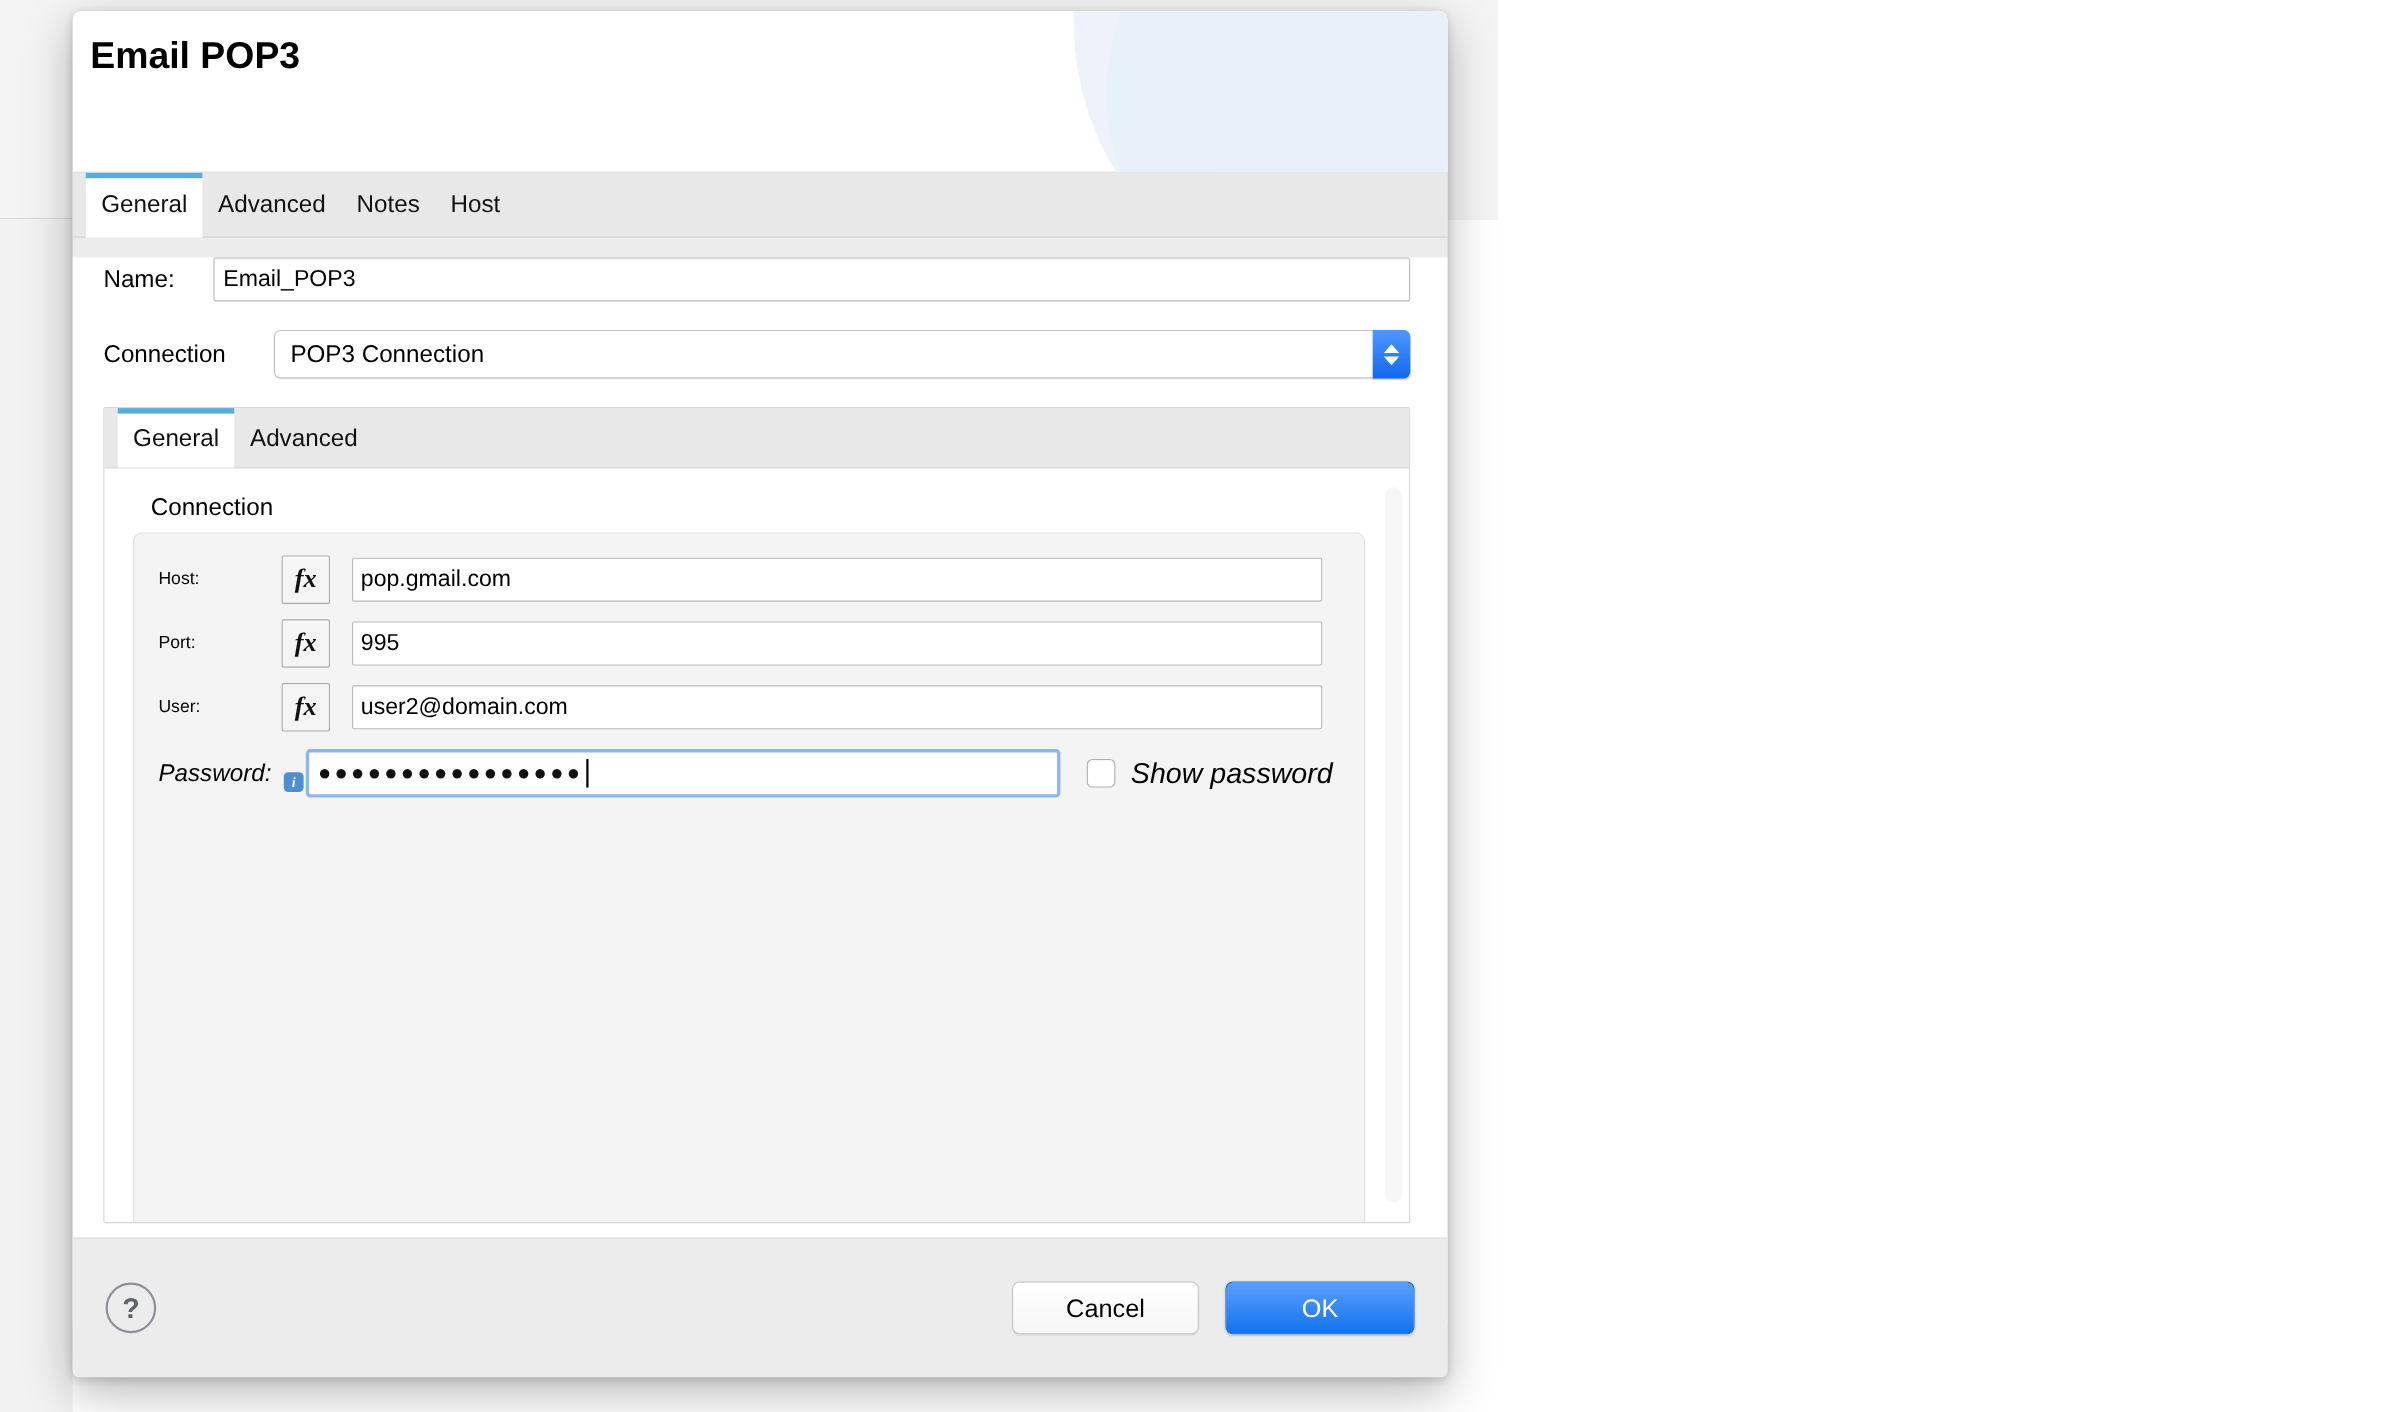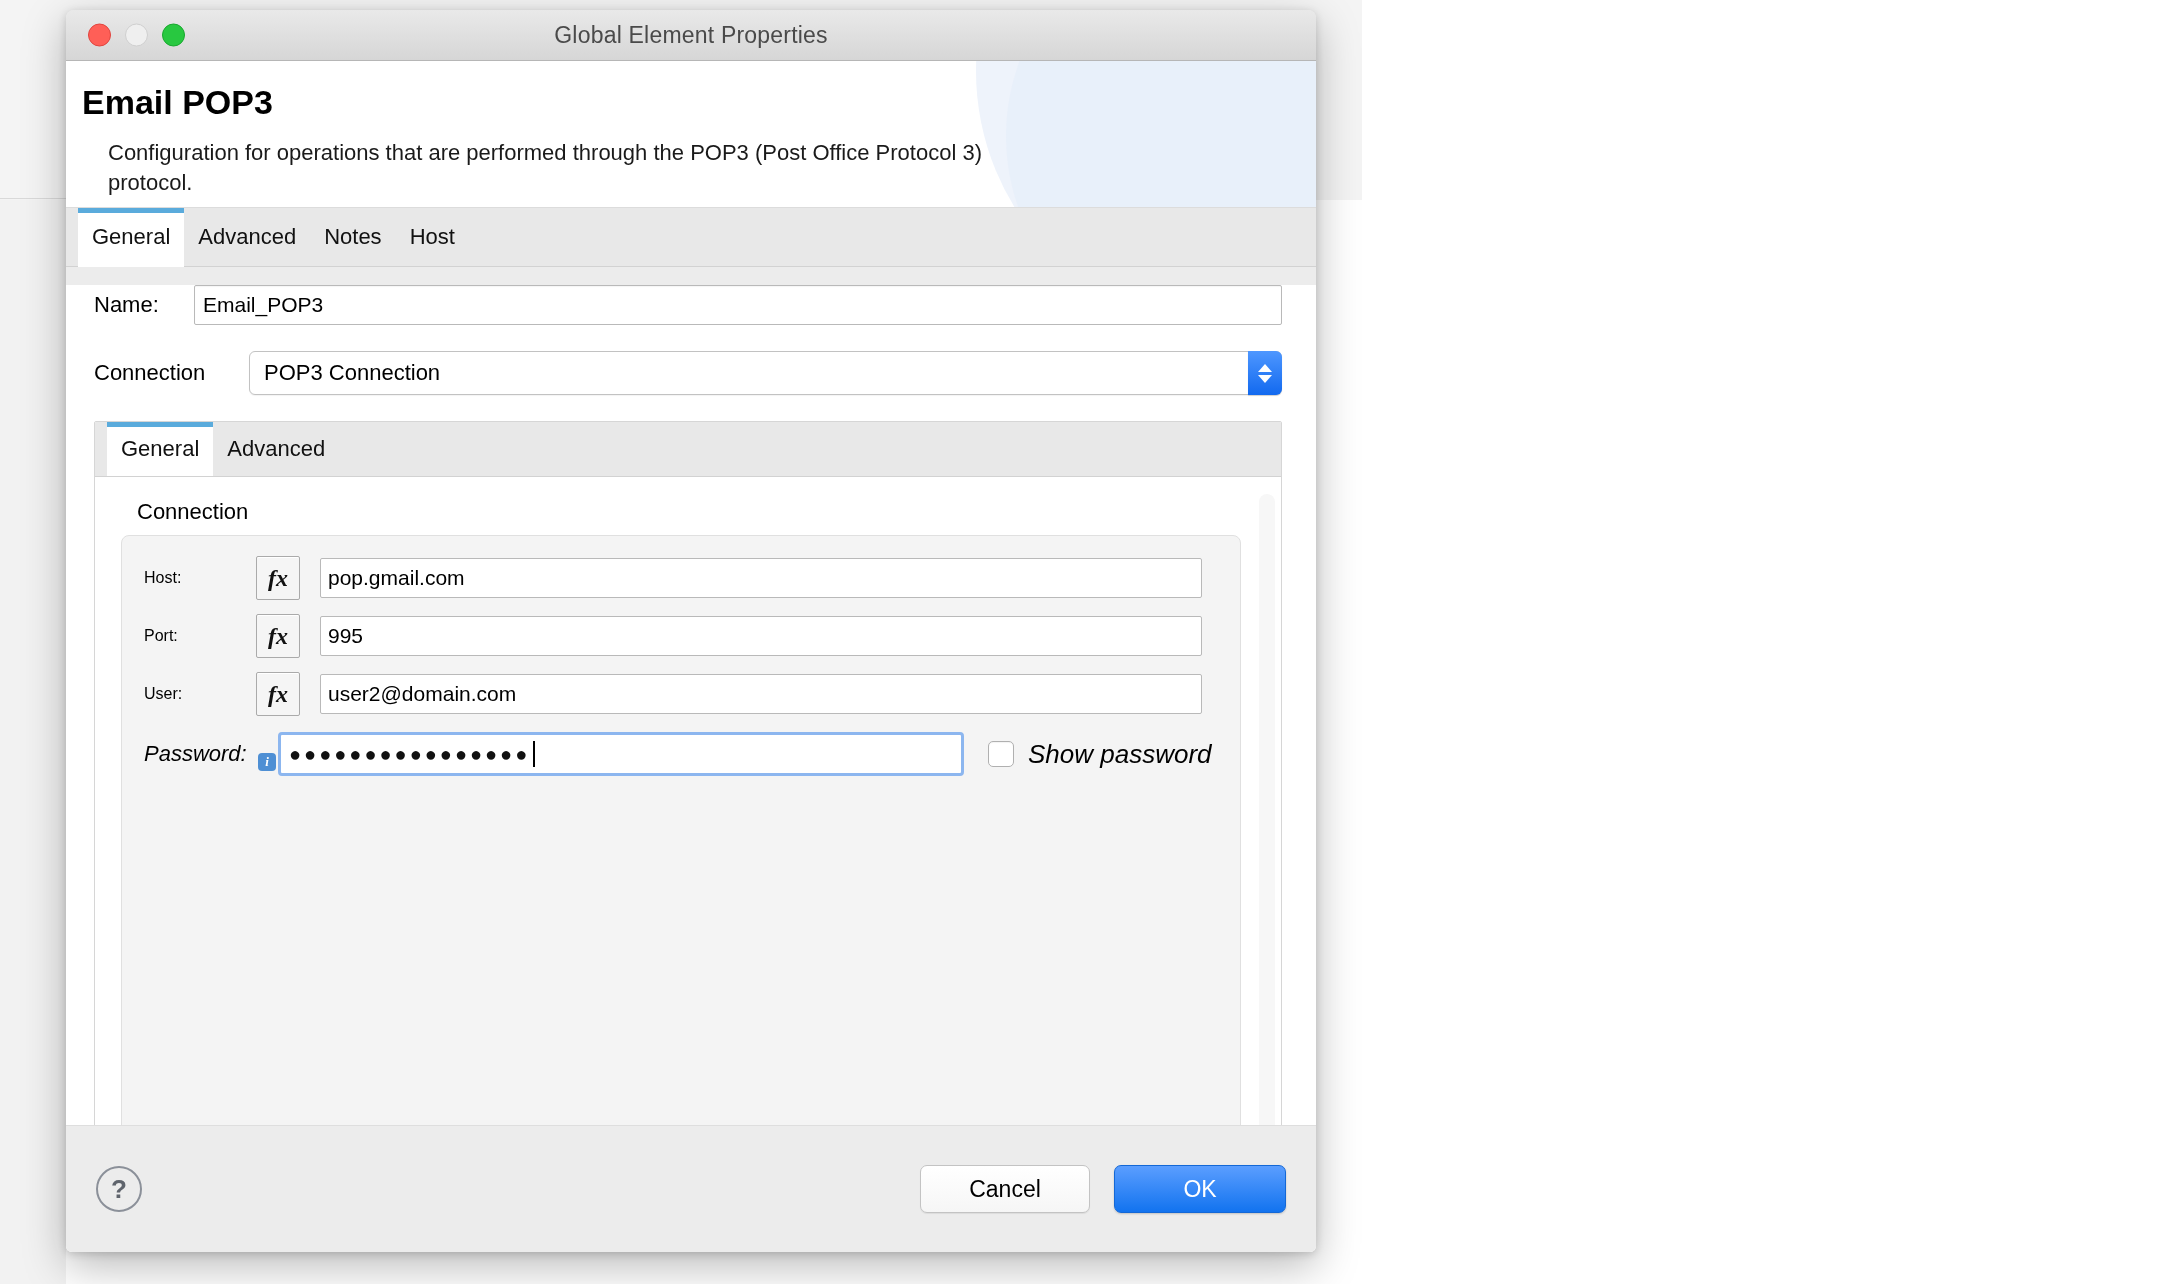--- a/index.html
+++ b/index.html
@@ -350,36 +350,27 @@
 
 <div id="backdrop">
   <div class="strip-left"></div>
   <div class="strip-top"></div>
   <div class="strip-right"></div>
   <div class="line-a"></div>
 </div>
 
 <div id="dialog">
 
-  <div class="titlebar">
-    <div class="traffic">
-      <div class="dot red"></div>
-      <div class="dot yellow"></div>
-      <div class="dot green"></div>
-    </div>
-    <div class="title-text">Global Element Properties</div>
-  </div>
 
   <div class="header">
     <div class="arc2"></div>
     <div class="arc1"></div>
     <div class="arc3"></div>
     <div class="header-inner">
       <h1>Email POP3</h1>
-      <p>Configuration for operations that are performed through the POP3 (Post Office Protocol 3) protocol.</p>
     </div>
   </div>
 
   <div class="tabbar">
     <div class="tab active">
       <span>General</span>
     </div>
     <div class="tab">
       <span>Advanced</span>
     </div>

